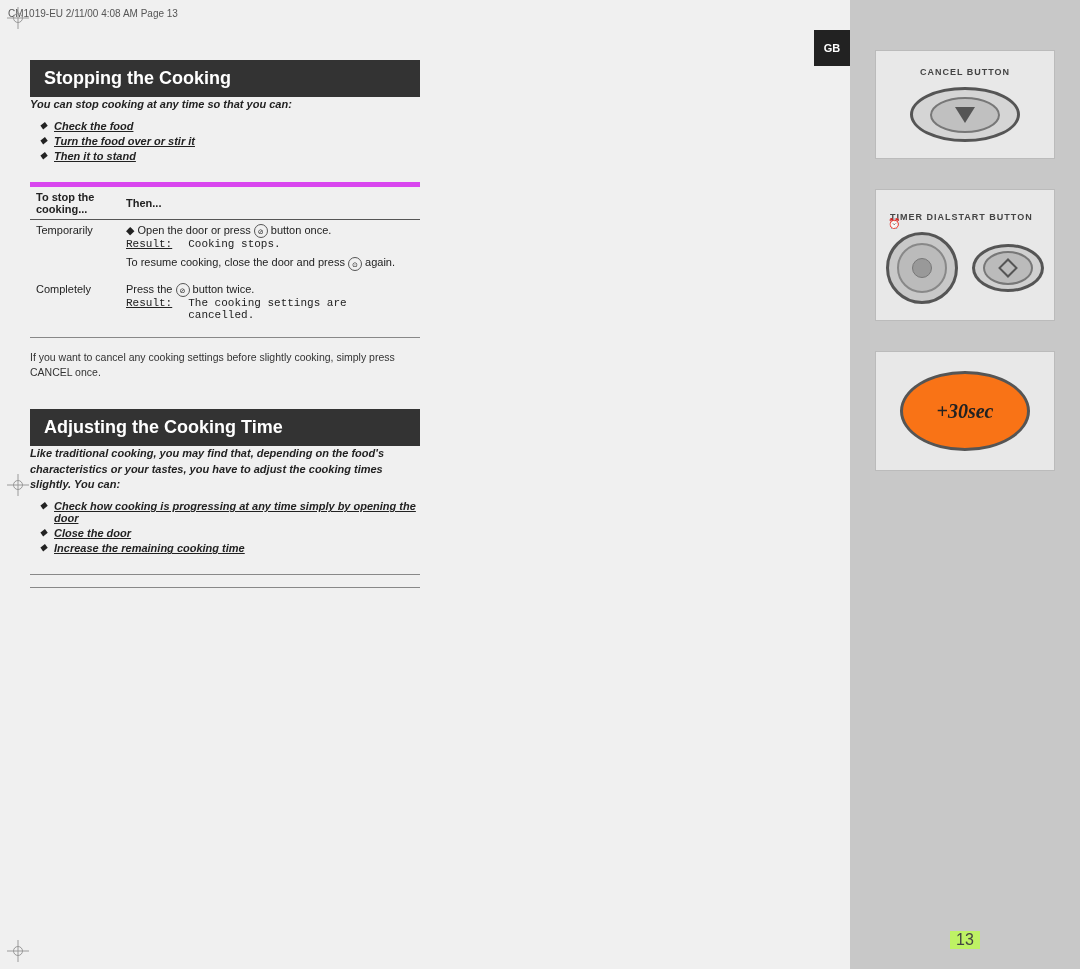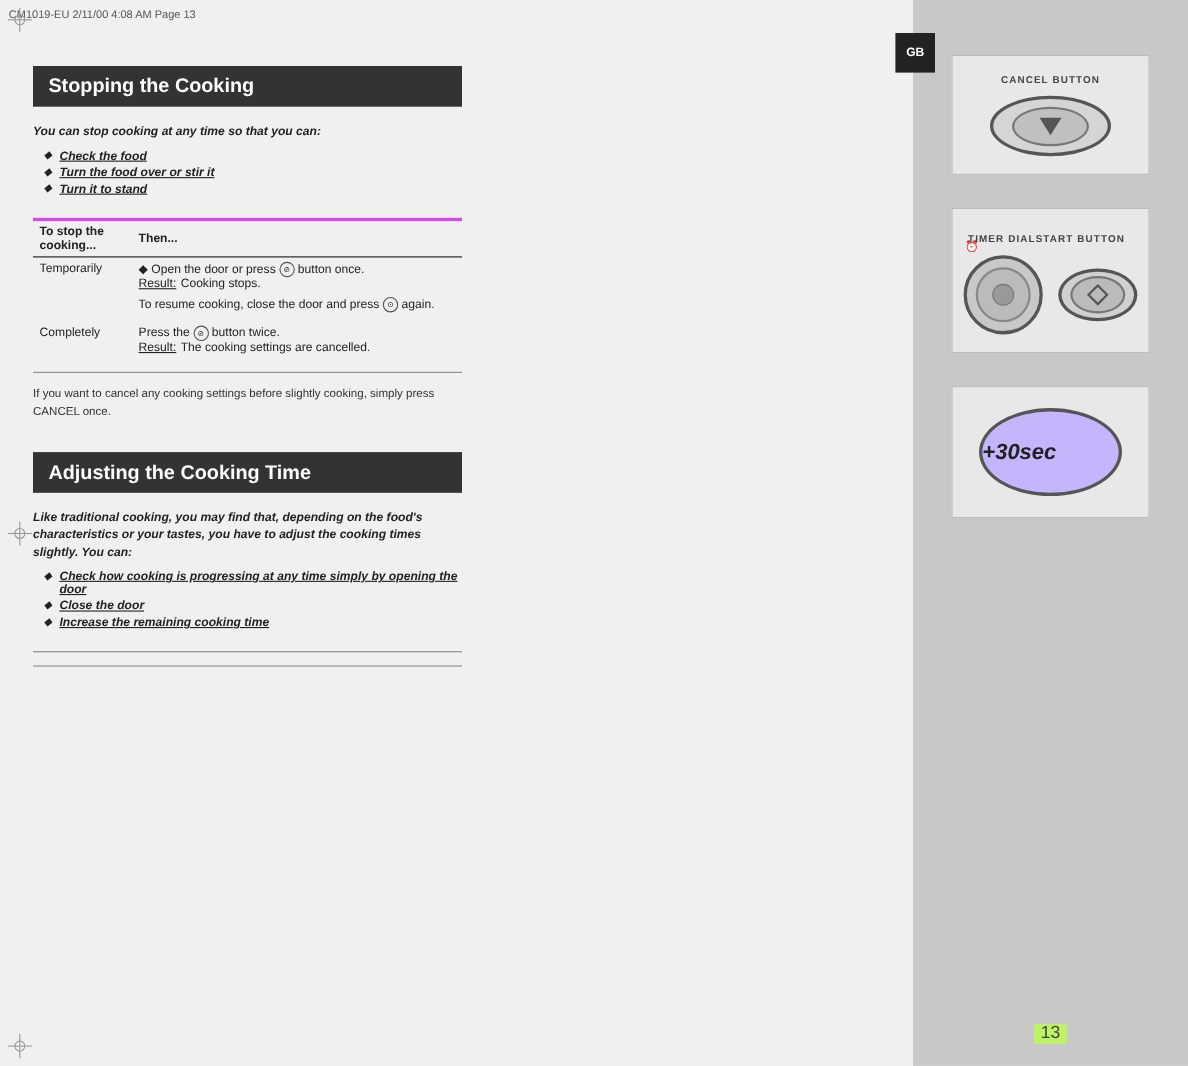--- a/index.html
+++ b/index.html
@@ -30,21 +30,21 @@
       left: 30px;
       width: 390px;
       bottom: 30px;
     }
 
     
     .right-panel {
       position: absolute;
       top: 0;
       right: 0;
-      width: 250px;
+      width: 230px;
       height: 100%;
       background: #c8c8c8;
       display: flex;
       flex-direction: column;
       align-items: center;
       padding-top: 50px;
       gap: 20px;
     }
 
     
@@ -64,21 +64,20 @@
       z-index: 10;
     }
 
     
     .section-title {
       background: #333;
       color: #fff;
       padding: 8px 14px;
       font-size: 18px;
       font-weight: bold;
-      margin-bottom: 16px;
       display: block;
     }
 
     
     .content-block {
       margin-bottom: 20px;
     }
 
     .italic-bold {
       font-style: italic;
@@ -111,40 +110,41 @@
     
     .stop-table {
       width: 100%;
       border-collapse: collapse;
       margin-top: 8px;
       font-size: 11px;
     }
     .stop-table th {
       text-align: left;
       padding: 4px 6px;
-      border-top: 3px solid #d946ef;
+      border-top: 5px solid #d946ef;
       border-bottom: 1px solid #555;
       font-weight: bold;
       font-size: 11px;
     }
     .stop-table td {
       padding: 4px 6px;
       vertical-align: top;
     }
     .stop-table tr td:first-child {
       width: 90px;
       font-size: 11px;
     }
     .stop-table tr.row-sep td {
       padding-top: 8px;
     }
 
     .result-line {
       display: flex;
-      gap: 4px;
+      gap: 16px;
+      font-family: Liberation Mono, monospace;
     }
     .result-label {
       text-decoration: underline;
       font-size: 11px;
     }
 
     .divider-line {
       border: none;
       border-top: 1px solid #888;
       margin: 12px 0;
@@ -277,24 +277,25 @@
       height: 120px;
       display: flex;
       align-items: center;
       justify-content: center;
     }
     .plus30-oval {
       width: 130px;
       height: 80px;
       border-radius: 50%;
       border: 3px solid #555;
-      background: #c4b5fd;
-      display: flex;
-      align-items: center;
-      justify-content: flex-start;
+      background: #f97316;
+      display: flex;
+      align-items: center;
+      justify-content: center;
+      font-family: Liberation Serif, serif;
     }
     .plus30-text {
       font-size: 20px;
       font-weight: bold;
       color: #222;
       font-style: italic;
     }
 
     
     .page-number {
@@ -409,21 +410,21 @@
 <div class="main-content">
 
   <div style="margin-top: 30px;">
     <div class="section-title">Stopping the Cooking</div>
 
     <div class="content-block">
       <p class="italic-bold">You can stop cooking at any time so that you can:</p>
       <ul class="bullet-list">
         <li>Check the food</li>
         <li>Turn the food over or stir it</li>
-        <li>Turn it to stand</li>
+        <li>Then it to stand</li>
       </ul>
     </div>
 
     <table class="stop-table">
       <thead>
         <tr>
           <th>To stop the cooking...</th>
           <th>Then...</th>
         </tr>
       </thead>

